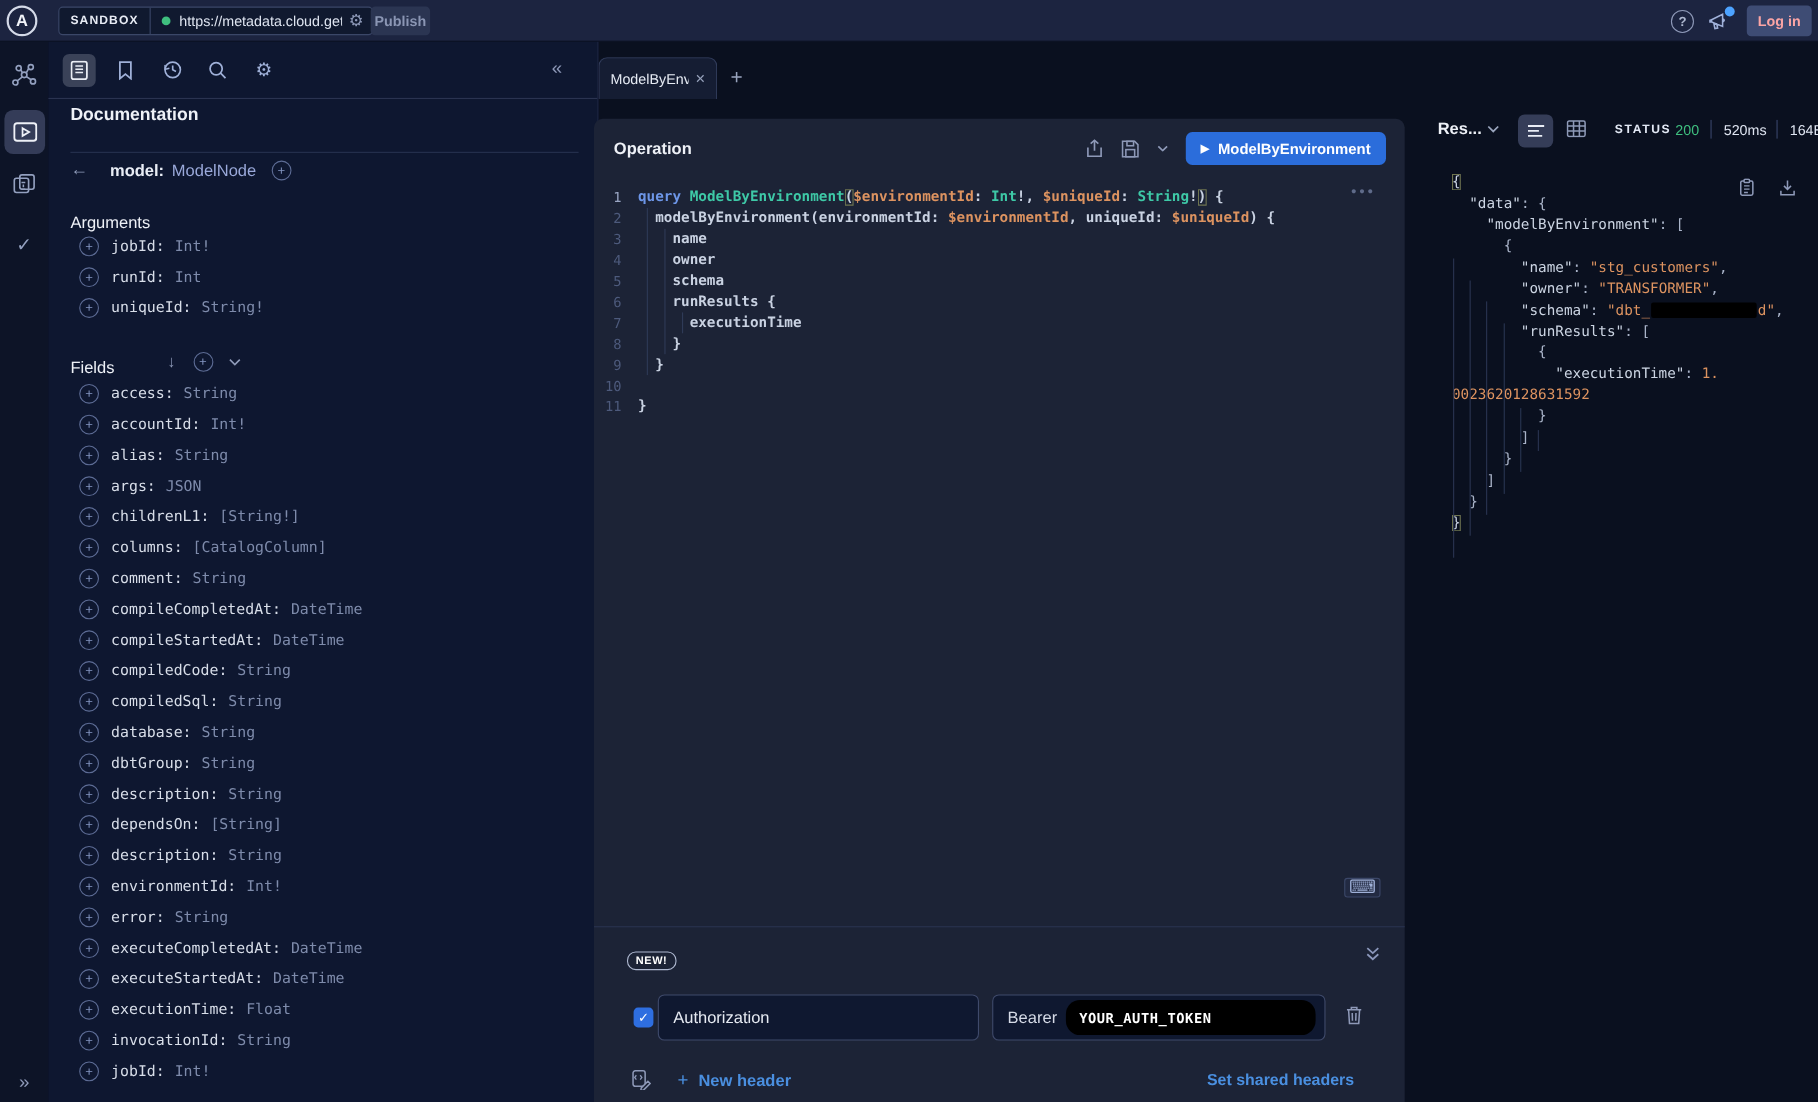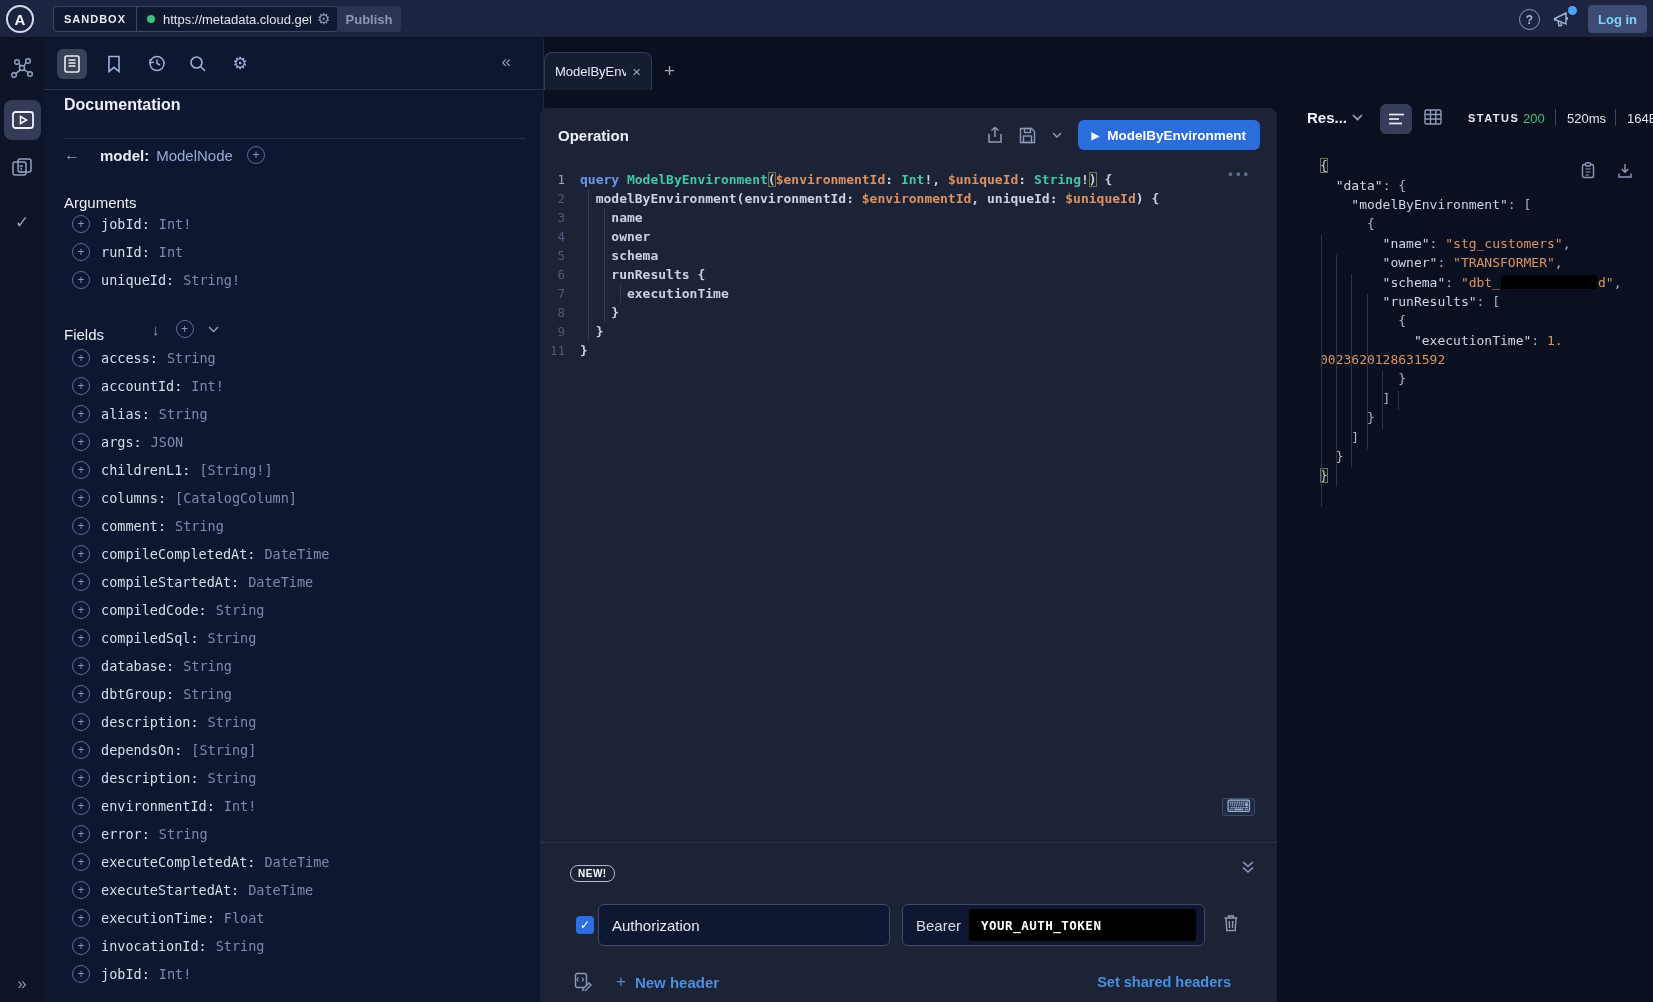--- a/index.html
+++ b/index.html
@@ -11,28 +11,28 @@
     display:flex;align-items:center;border-bottom:1px solid #0a101f;}
   .logo{position:absolute;left:6px;top:5px;width:28px;height:28px;border:2px solid #d4dae8;border-radius:50%;
     display:flex;align-items:center;justify-content:center;font-weight:bold;font-size:15px;color:#f2f5fa;}
   .endpoint{position:absolute;left:53px;top:6px;height:26px;border:1px solid #3b4768;border-radius:4px;
     display:flex;align-items:center;background:#10192f;}
   .mode-badge{padding:0 10px;height:100%;display:flex;align-items:center;border-right:1px solid #3b4768;
     font-size:11px;font-weight:bold;letter-spacing:1px;color:#e8ecf5;}
   .sdot{width:8px;height:8px;border-radius:50%;background:#3fbf7f;margin:0 8px 0 10px;}
   .url-text{font-size:13px;color:#dfe5f1;max-width:148px;overflow:hidden;white-space:nowrap;}
   .url-gear{font-size:15px;color:#8e99b8;padding:0 8px 0 6px;cursor:pointer;}
-  .publish-btn{position:absolute;left:337px;top:6px;width:64px;height:26px;border-radius:4px;background:#2b3552;
+  .publish-btn{position:absolute;left:337px;top:6px;width:54px;height:26px;border-radius:4px;background:#2b3552;
     color:#8b96b4;font-size:13px;font-weight:bold;display:flex;align-items:center;justify-content:center;}
   .help-btn{position:absolute;left:1519px;top:9px;width:21px;height:21px;border:1.5px solid #8e99b8;border-radius:50%;
     color:#aeb8d0;font-size:12px;font-weight:bold;display:flex;align-items:center;justify-content:center;}
   .mega{position:absolute;left:1553px;top:9px;width:22px;height:21px;}
   .mega .bdot{position:absolute;right:-2px;top:-3px;width:9px;height:9px;border-radius:50%;background:#4da3ff;}
   .login-btn{position:absolute;left:1588px;top:5px;width:59px;height:28px;background:#3e4c74;border-radius:4px;
-    color:#7dd3fc;font-size:13px;font-weight:bold;display:flex;align-items:center;justify-content:center;}
+    color:#fca5a5;font-size:13px;font-weight:bold;display:flex;align-items:center;justify-content:center;}
   
   .rail{position:absolute;left:0;top:38px;width:44px;height:964px;background:#0d1427;}
   .rail .ric{position:absolute;left:0;width:44px;display:flex;justify-content:center;color:#93a0bf;}
   .rail-active{position:absolute;left:4px;top:62px;width:37px;height:40px;background:#343c58;border-radius:8px;
     display:flex;align-items:center;justify-content:center;}
   .rail-expand{position:absolute;left:0;bottom:8px;width:44px;text-align:center;font-size:17px;color:#8e99b8;cursor:pointer;}
   
   .docs{position:absolute;left:44px;top:38px;width:500px;height:964px;background:#0e1730;border-right:1px solid #1c2541;}
   .docs-toolbar{position:absolute;left:0;top:0;width:100%;height:52px;border-bottom:1px solid #2a3350;
     display:flex;align-items:center;padding-left:13px;}
@@ -89,21 +89,21 @@
   .new-badge{border:1.5px solid #aeb8d0;border-radius:8px;padding:2px 7px;font-size:10px;font-weight:bold;
     letter-spacing:.5px;color:#fff;}
   .panel-collapse{position:absolute;right:22px;top:752px;color:#8b97bb;cursor:pointer;}
   .hrow-check{position:absolute;left:36px;top:808px;width:18px;height:18px;background:#2e6ee0;border-radius:4px;
     color:#fff;font-size:12px;display:flex;align-items:center;justify-content:center;cursor:pointer;}
   .hname-input{position:absolute;left:58px;top:796px;width:292px;height:42px;background:#0f1830;border:1px solid #3f4a6b;
     border-radius:6px;color:#e6eaf2;font-size:15px;padding:0 13px;font-family:"Liberation Sans",sans-serif;}
   .hval{position:absolute;left:362px;top:796px;width:303px;height:42px;background:#0f1830;border:1px solid #3f4a6b;
     border-radius:6px;display:flex;align-items:center;padding:0 8px 0 13px;}
   .hval-prefix{font-size:15px;color:#d5dae6;margin-right:8px;}
-  .token-box{flex:1;height:32px;background:#000;border-radius:3px;display:flex;align-items:center;padding:0 12px;
+  .token-box{flex:1;height:32px;background:#000;border-radius:13px;display:flex;align-items:center;padding:0 12px;
     font-family:"DejaVu Sans Mono",monospace;font-size:12.5px;font-weight:bold;color:#fff;letter-spacing:.5px;}
   .trash{position:absolute;left:683px;top:806px;color:#8e99b8;cursor:pointer;}
   .foot-icon{position:absolute;left:34px;top:864px;color:#8e99b8;cursor:pointer;}
   .new-header{position:absolute;left:76px;top:864px;color:#4a8fe0;font-size:15px;font-weight:bold;display:flex;align-items:center;cursor:pointer;}
   .new-header .plus{font-size:17px;font-weight:normal;margin-right:9px;}
   .shared-headers{position:absolute;right:46px;top:866px;color:#4a8fe0;font-size:14.5px;font-weight:bold;cursor:pointer;}
   
   .response{position:absolute;left:1290px;top:96px;width:363px;height:906px;}
   .resp-header{position:absolute;left:0;top:0;width:100%;height:44px;}
   .resp-title{position:absolute;left:17px;top:13px;font-size:15px;font-weight:bold;color:#eef1f7;}
@@ -444,20 +444,24 @@
           <span class="lnum">7</span>
           <span class="ctext"><span class="fld">      executionTime</span></span>
         </div>
         <div class="cline">
           <span class="lnum">8</span>
           <span class="ctext"><span class="pun">    }</span></span>
         </div>
         <div class="cline">
           <span class="lnum">9</span>
           <span class="ctext"><span class="pun">  }</span></span>
+        </div>
+        <div class="cline">
+          <span class="lnum">10</span>
+          <span class="ctext"></span>
         </div>
         <div class="cline">
           <span class="lnum">11</span>
           <span class="ctext"><span class="pun">}</span></span>
         </div>
       </div>
     <div class="guide" style="left:48px;top:81px;height:152px"></div>
     <div class="guide" style="left:64px;top:100px;height:114px"></div>
     <div class="guide" style="left:80px;top:176px;height:19px"></div>
 

